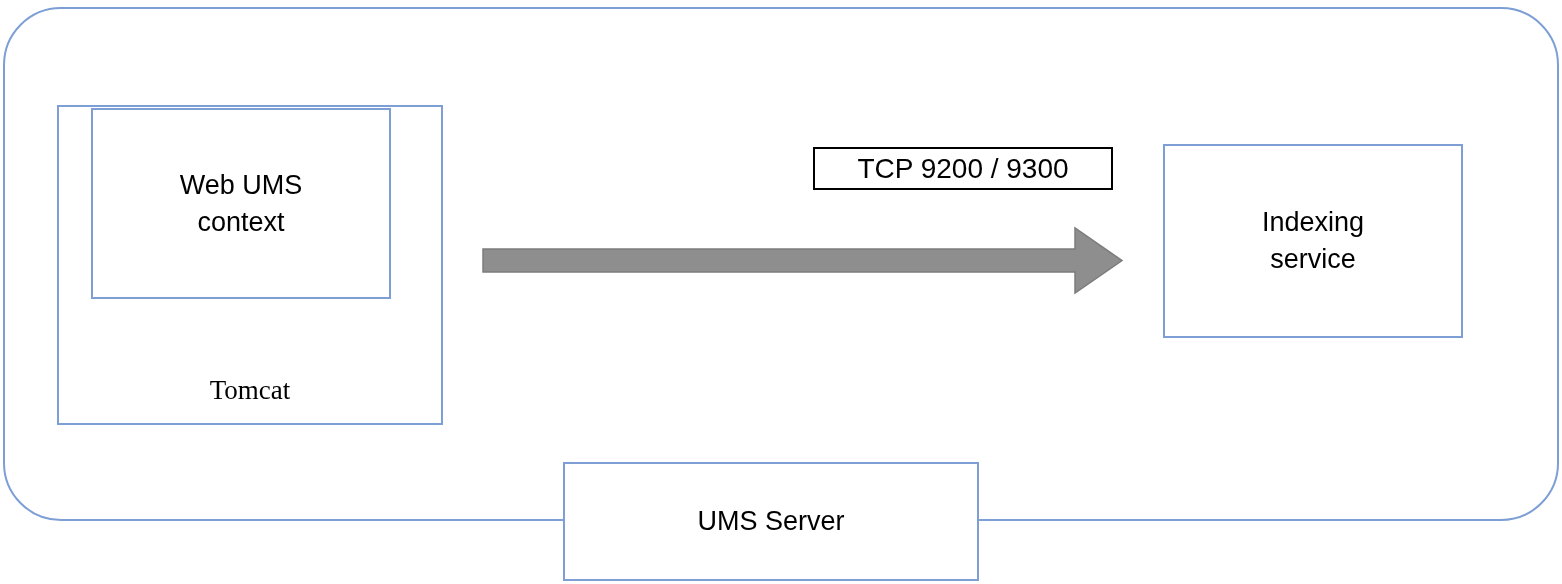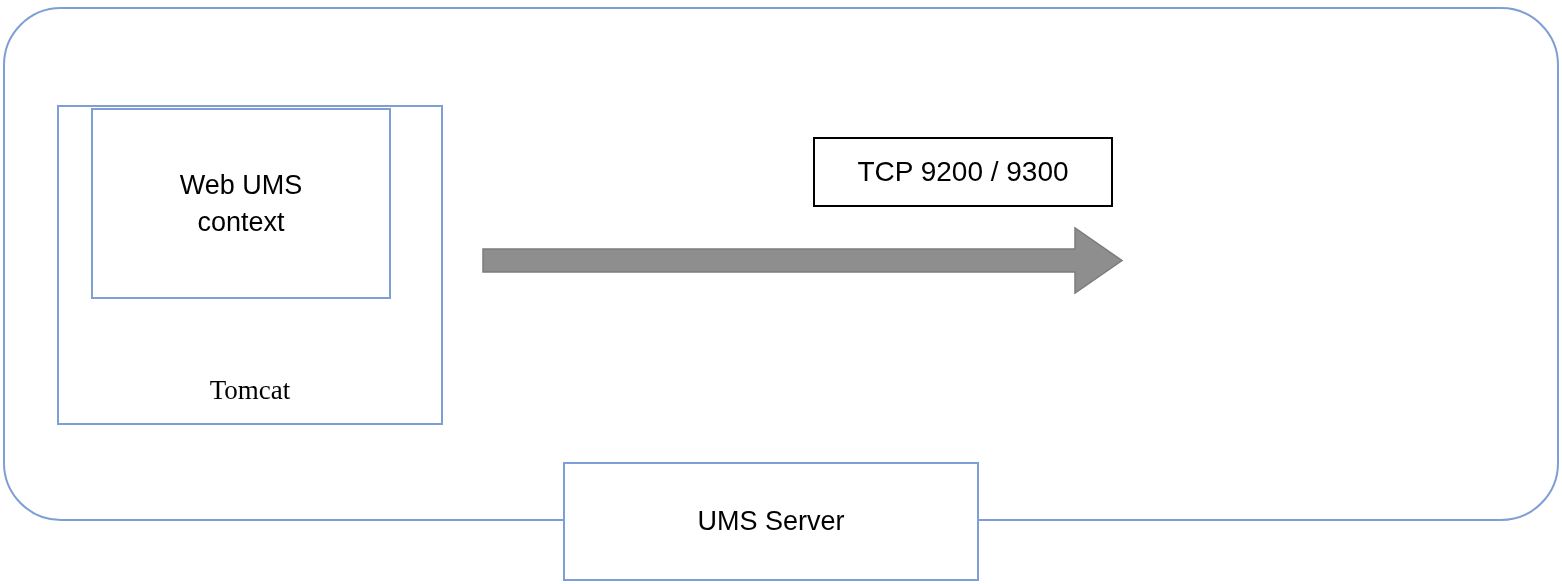--- a/index.html
+++ b/index.html
@@ -66,22 +66,22 @@
     left: 1163px; top: 144px;
     width: 300px; height: 194px;
   }
   .ums-server-box {
     left: 563px; top: 462px;
     width: 416px; height: 119px;
     z-index: 5;
   }
   .tcp-label-box {
     position: absolute;
-    left: 813px; top: 137px;
-    width: 300px; height: 70px;
+    left: 813px; top: 147px;
+    width: 300px; height: 43px;
     border: 2px solid var(--label-border);
     background: var(--bg);
     display: flex;
     align-items: center;
     justify-content: center;
     font-size: 28px;
     color: var(--text-color);
     z-index: 3;
   }
   .arrow-svg {
@@ -111,18 +111,24 @@
   <div class="tomcat-label">Tomcat</div>
 
   <svg class="arrow-svg" viewBox="0 0 645 72" xmlns="http://www.w3.org/2000/svg" aria-hidden="true">
     <polygon points="3,25 595,25 595,4 642,36.5 595,69 595,48 3,48" fill="var(--arrow-fill)" stroke="var(--arrow-edge)" stroke-width="1.5"></polygon>
   </svg>
 
   <div class="tcp-label-box">
     <span>TCP 9200 / 9300</span>
   </div>
 
+  <div class="node indexing-box multiline">
+    <div>
+      <span>Indexing</span>
+      <span>service</span>
+    </div>
+  </div>
 
   <div class="node ums-server-box">
     <span>UMS Server</span>
   </div>
 
 </div>
 
 </body></html>

